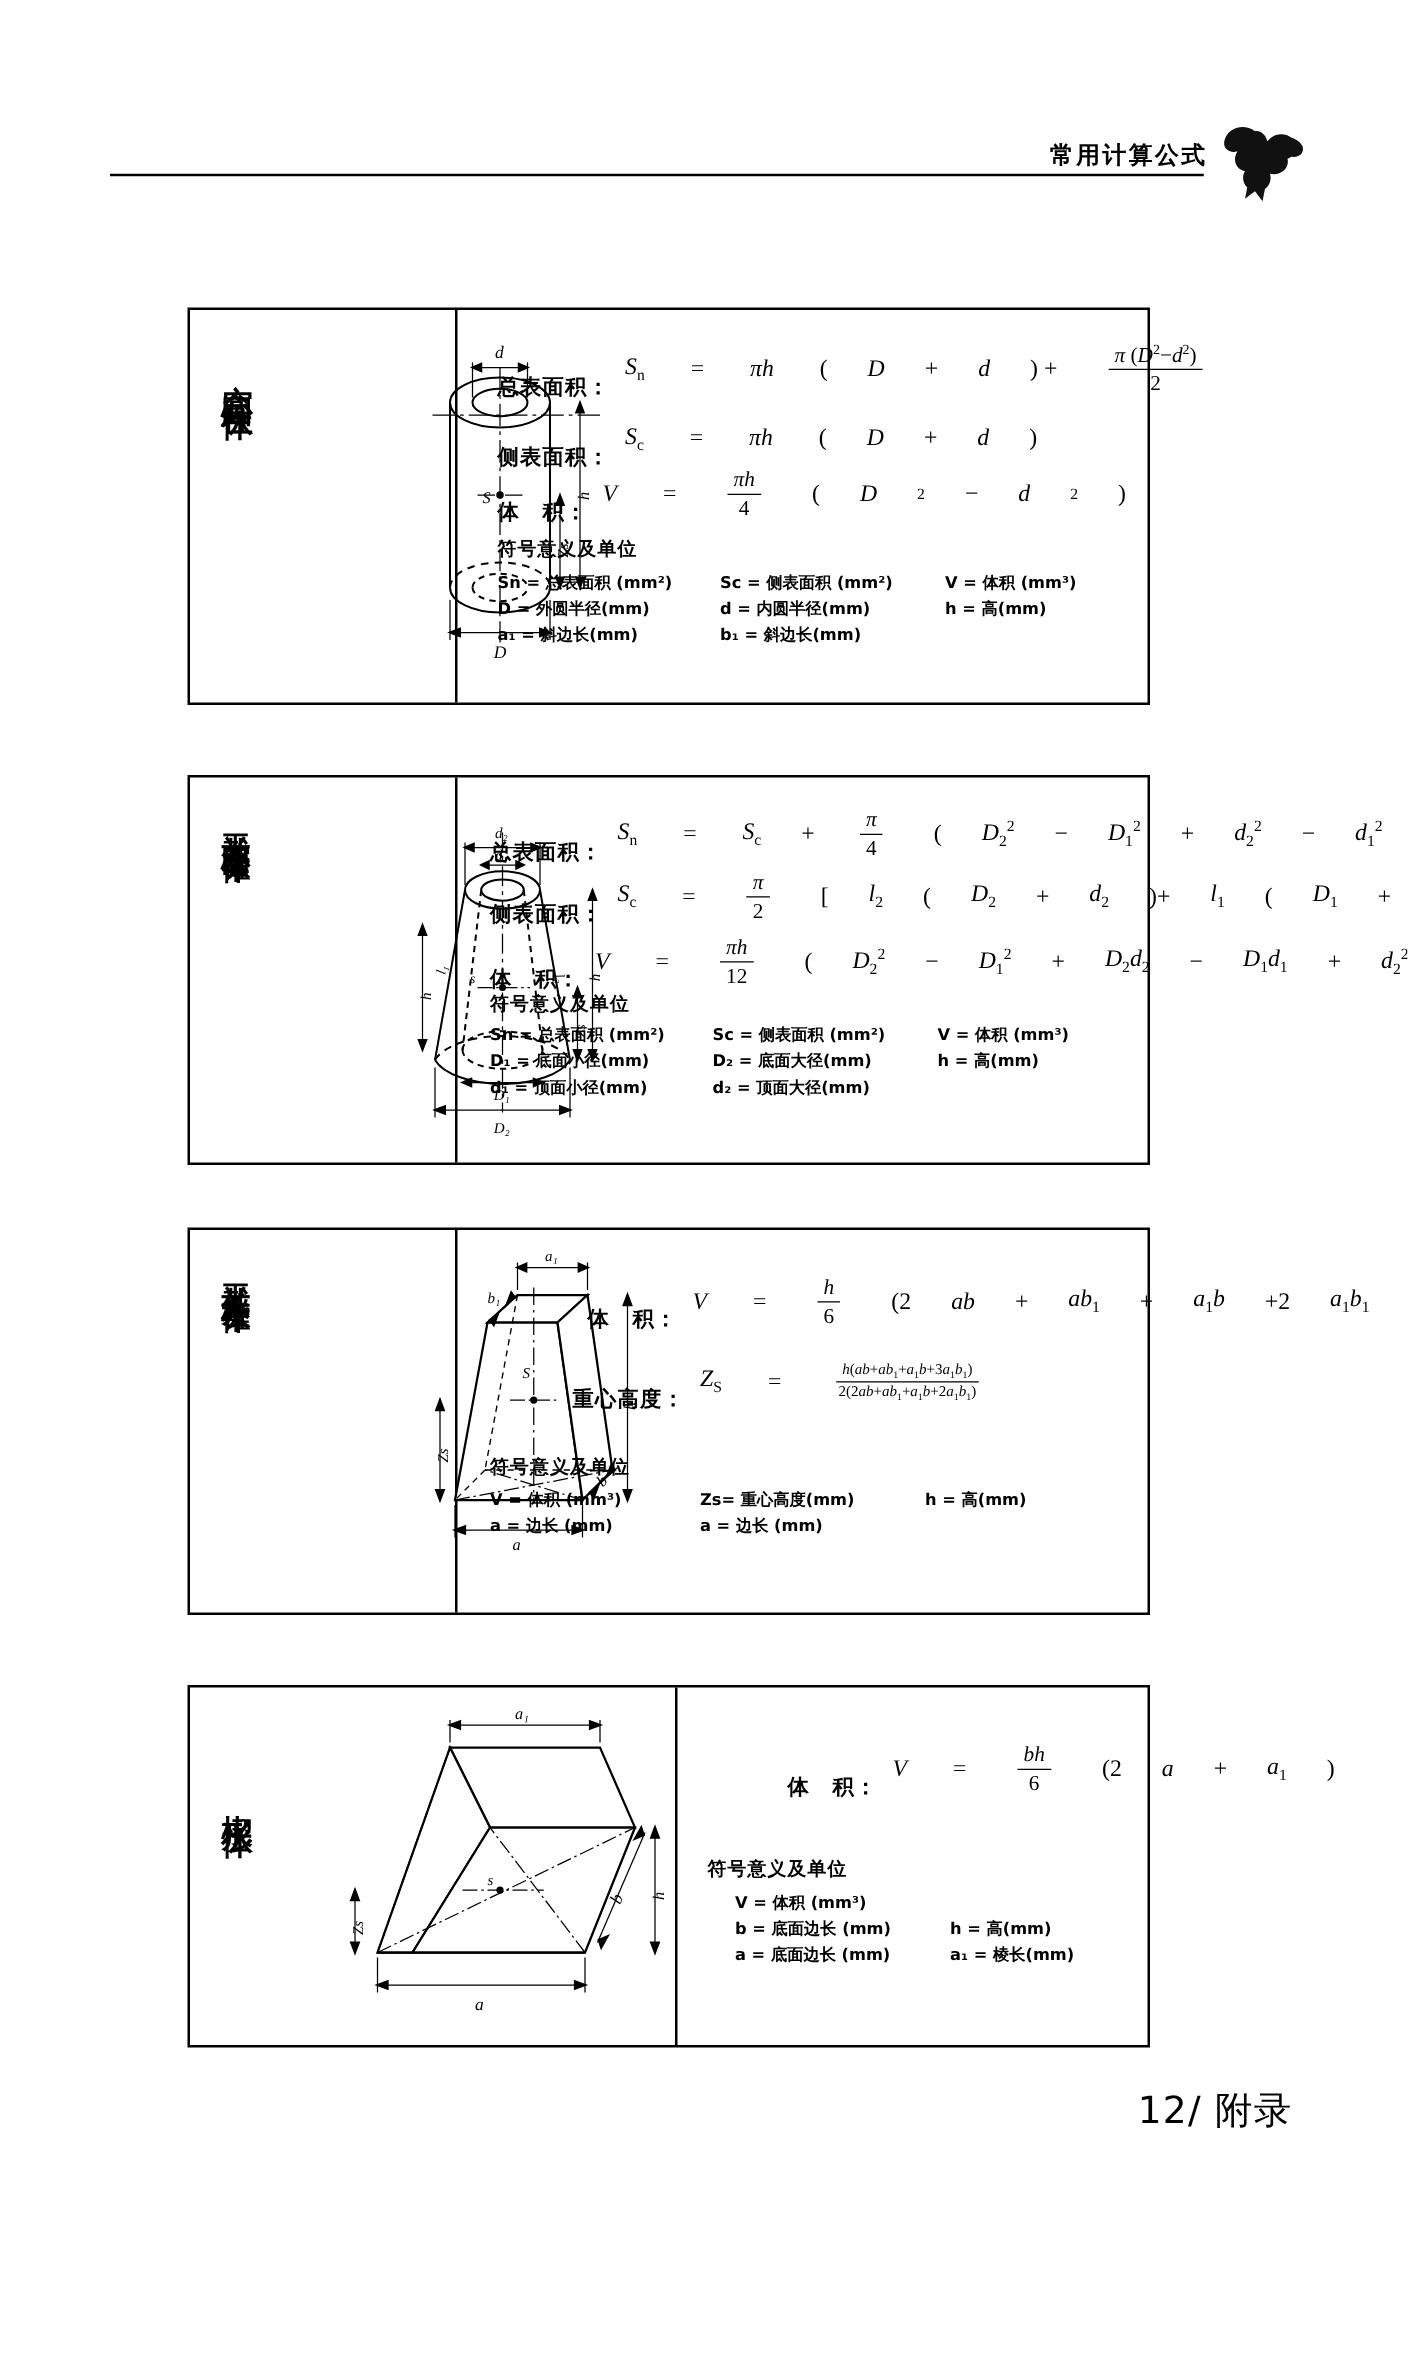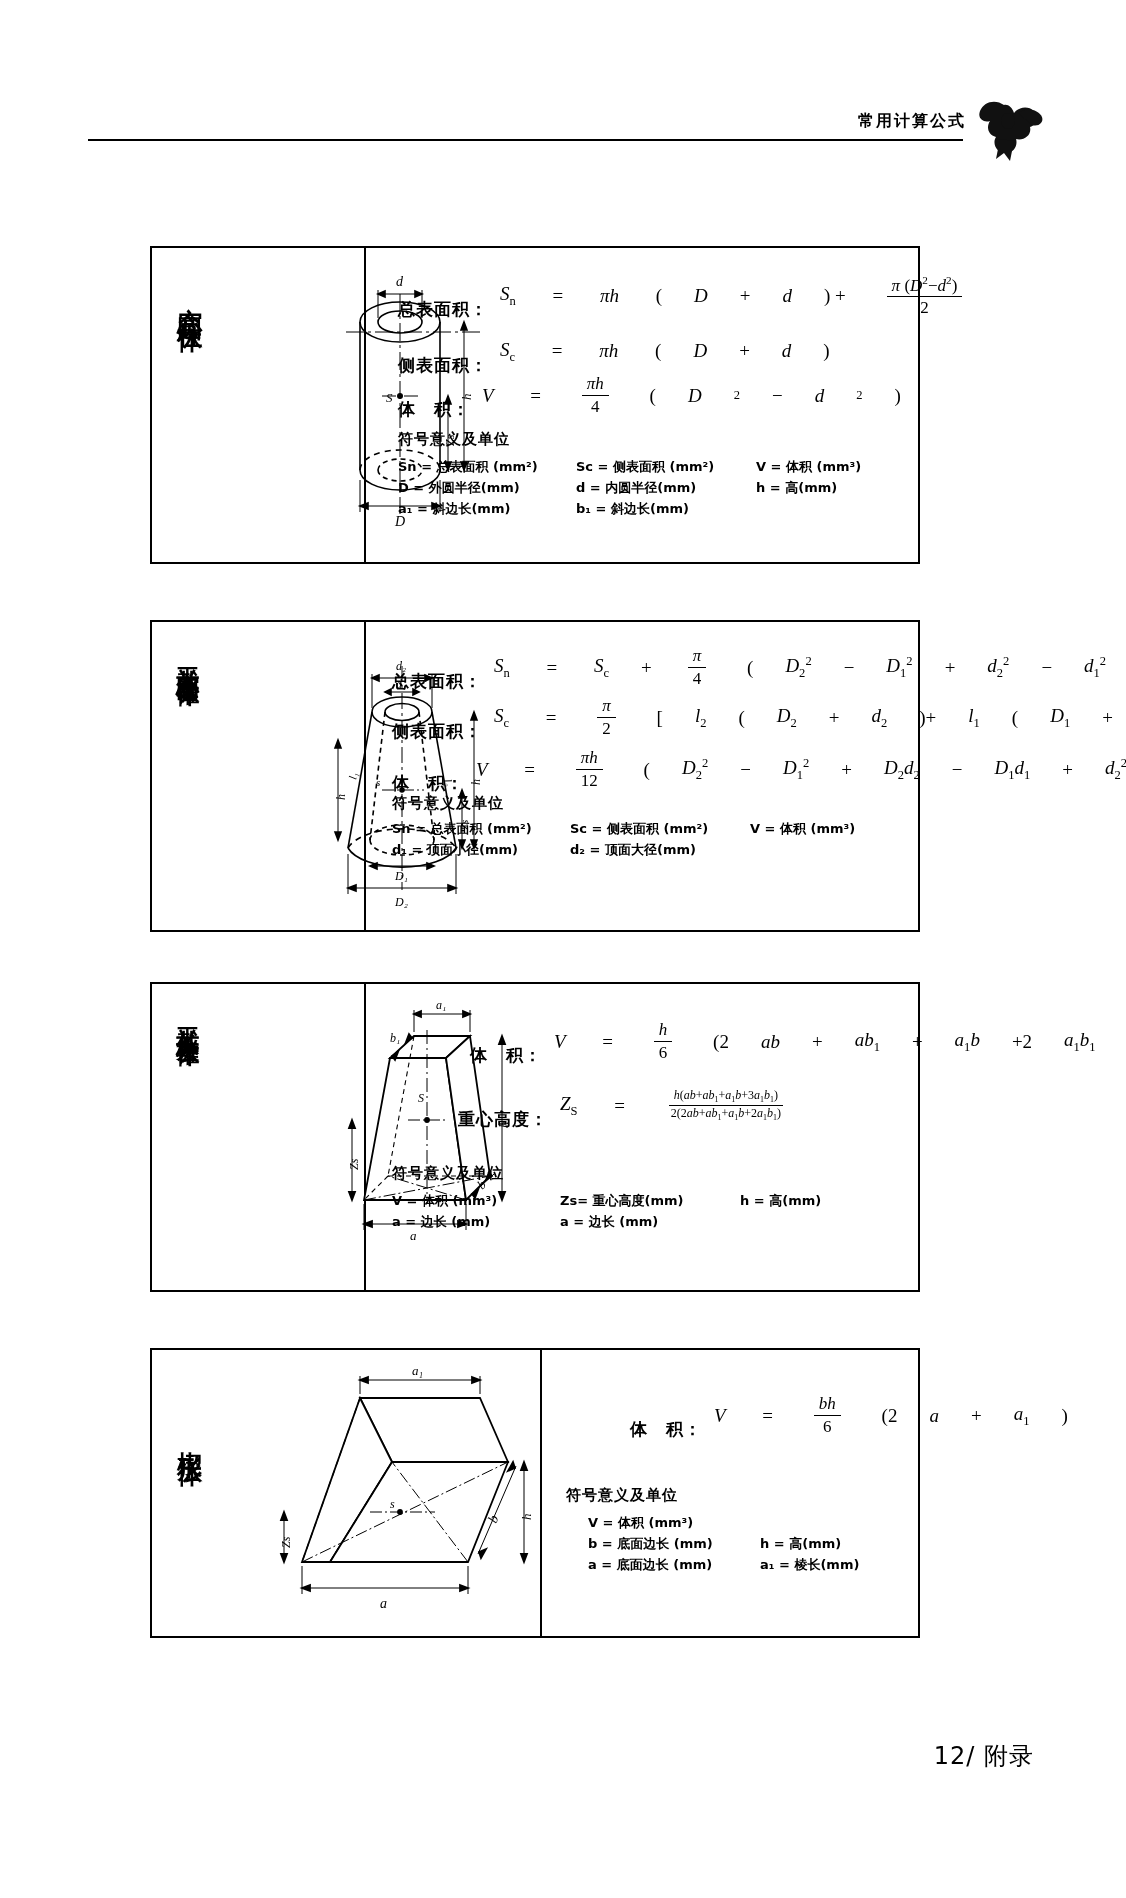--- a/index.html
+++ b/index.html
@@ -28,21 +28,21 @@
     left: 88px;
     top: 44px;
     width: 875px;
     height: 0;
     border-top: 2px solid #000;
   }
   .header-title {
     position: absolute;
     right: 160px;
     top: 16px;
-    font-size: 16px;
+    font-size: 19px;
     font-weight: bold;
     letter-spacing: 2px;
     font-family: "DejaVu Sans", sans-serif;
   }
   .header-logo {
     position: absolute;
     right: 78px;
     top: 0px;
     width: 74px;
     height: 68px;
@@ -143,22 +143,22 @@
   
   .fig {
     position: absolute;
   }
   .fig svg { display: block; }
 
   
   .footer {
     position: absolute;
     right: 92px;
-    top: 1740px;
-    font-size: 24px;
+    top: 1668px;
+    font-size: 30px;
     font-family: "DejaVu Sans", sans-serif;
     letter-spacing: 1px;
   }
 </style>
 </head>
 <body>
 
 <div class="header">
   <div class="header-rule"></div>
   <div class="header-title">常用计算公式</div>
@@ -444,20 +444,23 @@
           <span class="ro">)</span>
       </span>
     </div>
 
     <div class="legend-title" style="left:12px; top:172px;">符号意义及单位</div>
     <div class="legend" style="left:12px; top:196px;">
       <div class="lrow">
         <span class="cell" style="width:178px;">Sn = 总表面积 (mm²)</span><span class="cell" style="width:180px;">Sc = 侧表面积 (mm²)</span><span class="cell">V = 体积 (mm³)</span>
       </div>
       <div class="lrow">
+        <span class="cell" style="width:178px;">D₁ = 底面小径(mm)</span><span class="cell" style="width:180px;">D₂ = 底面大径(mm)</span><span class="cell">h = 高(mm)</span>
+      </div>
+      <div class="lrow">
         <span class="cell" style="width:178px;">d₁ = 顶面小径(mm)</span><span class="cell" style="width:180px;">d₂ = 顶面大径(mm)</span><span class="cell"></span>
       </div>
     </div>
   </div>
 </div>
 
 <div class="block" style="left:150px; top:982px; width:770px; height:310px;">
   <div class="divider" style="left:212px;"></div>
 
   <div class="vtitle" style="left:24px; top:24px; font-size:23px; letter-spacing:3px;">平截长方棱锥体</div>

